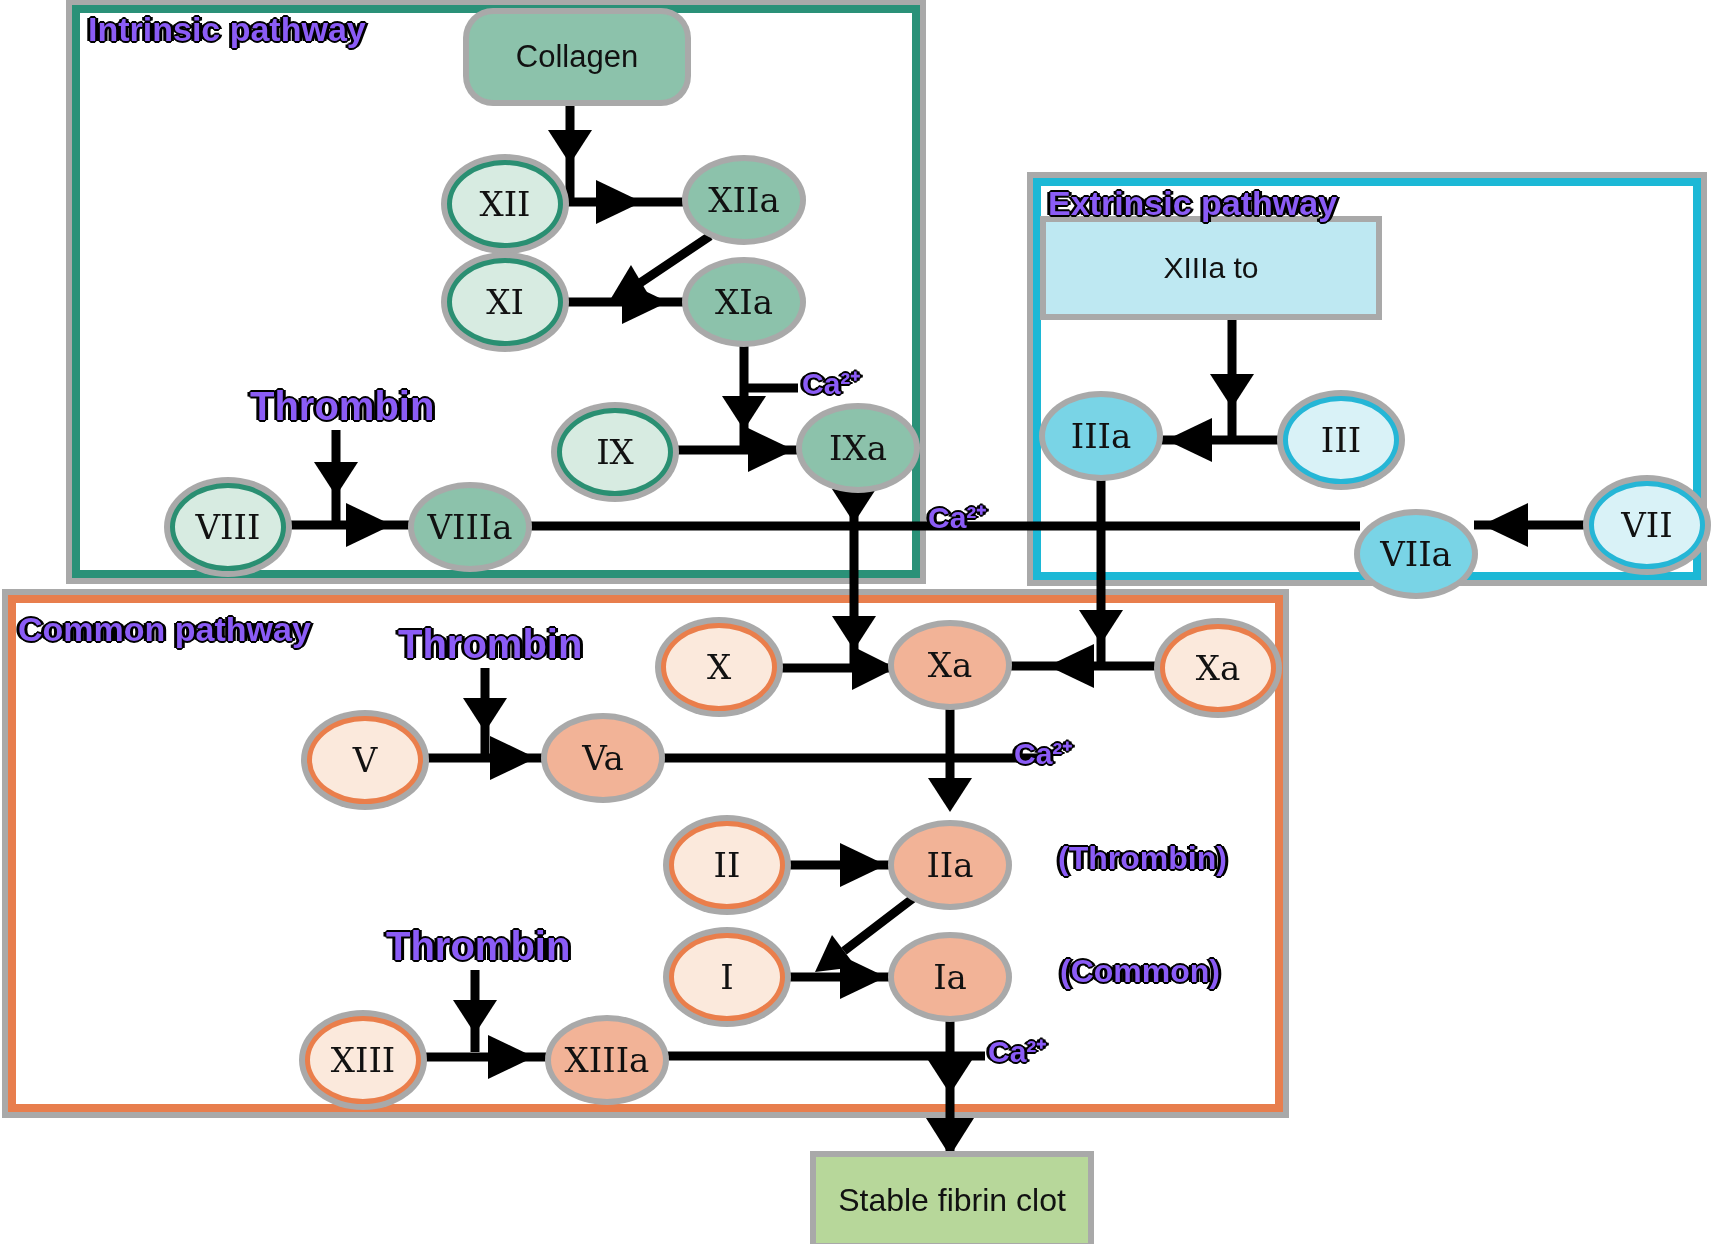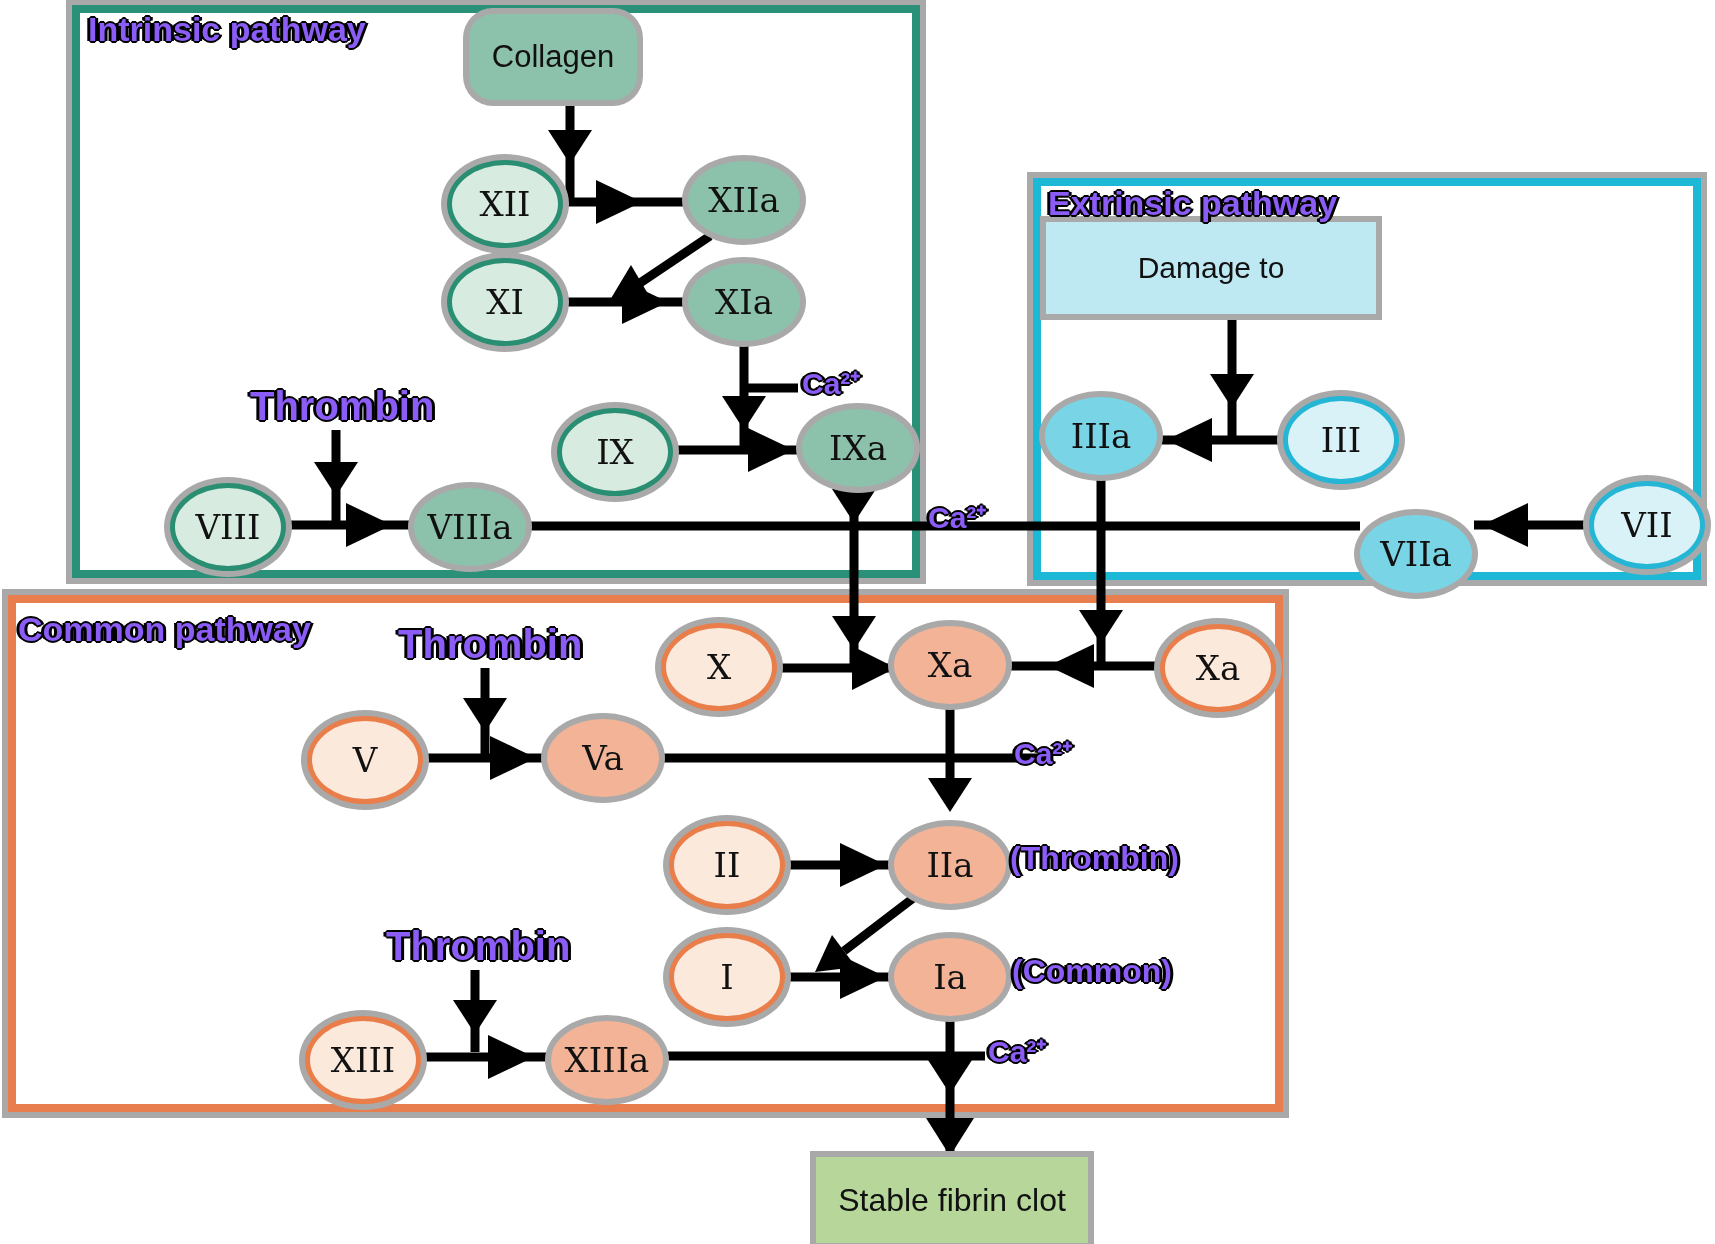--- a/index.html
+++ b/index.html
@@ -25,34 +25,34 @@
   .filled{width:112px;height:78px;}
   .in-in{background:var(--intrinsic-node-fill);border-color:var(--intrinsic-node-border);}
   .in-act{background:var(--intrinsic-active-fill);}
   .ex-in{background:var(--extrinsic-node-fill);border-color:var(--extrinsic-node-border);}
   .ex-act{background:var(--extrinsic-active-fill);}
   .co-in{background:var(--common-node-fill);border-color:var(--common-node-border);}
   .co-act{background:var(--common-active-fill);}
   .rectnode{position:absolute;display:flex;flex-direction:column;align-items:center;justify-content:center;
         font-family:"Liberation Sans",sans-serif;color:#111;text-align:center;z-index:3;
         box-shadow:0 0 0 6px var(--shadow);box-sizing:border-box;}
-  #collagen-node{left:469px;top:14px;width:168px;height:86px;border-radius:24px;
+  #collagen-node{left:469px;top:14px;width:216px;height:86px;border-radius:24px;
         background:var(--intrinsic-active-fill);font-size:31px;}
   #damage-node{left:1046px;top:222px;width:330px;height:92px;background:var(--damage-fill);
         font-size:30px;line-height:1.25;}
   #clot-node{left:816px;top:1157px;width:272px;height:86px;background:var(--clot-fill);font-size:32px;}
   .blob{position:absolute;font-weight:bold;color:#8b5cf6;white-space:nowrap;z-index:4;
         font-family:"Liberation Sans",sans-serif;
         text-shadow:-2px 0 #000,2px 0 #000,0 -2px #000,0 2px #000,
                     -1px -1px #000,1px 1px #000,-1px 1px #000,1px -1px #000,
                     -3px 0 #000,3px 0 #000;}
   .pathway-label{font-size:34px;}
   .thrombin-label{font-size:40px;}
   .ca-label{font-size:30px;}
-  .paren-label{font-size:32px;}
+  .paren-label{font-size:32px;margin-left:48px;}
 </style>
 </head>
 <body>
 
 <div class="box" id="intrinsic-box"></div>
 <div class="box" id="extrinsic-box"></div>
 <div class="box" id="common-box"></div>
 
 <svg id="arrows" width="1715" height="1244" viewBox="0 0 1715 1244">
   <g stroke="#000" stroke-width="9" fill="none">
@@ -93,21 +93,21 @@
 </svg>
 
 <div class="blob pathway-label" style="left:88px;top:10px">Intrinsic pathway</div>
 <div class="blob pathway-label" style="left:1048px;top:184px">Extrinsic pathway</div>
 <div class="blob pathway-label" style="left:18px;top:610px">Common pathway</div>
 
 <div class="rectnode" id="collagen-node">
   <span>Collagen</span>
 </div>
 <div class="rectnode" id="damage-node">
-  <span>Damage to</span>
+  <span>XIIIa to</span>
 </div>
 <div class="rectnode" id="clot-node">
   <span>Stable fibrin clot</span>
 </div>
 
 <div class="node bordered in-in" style="left:447px;top:160px">XII</div>
 <div class="node filled in-act" style="left:688px;top:161px">XIIa</div>
 <div class="node bordered in-in" style="left:447px;top:258px">XI</div>
 <div class="node filled in-act" style="left:688px;top:263px">XIa</div>
 <div class="node bordered in-in" style="left:557px;top:408px">IX</div>

